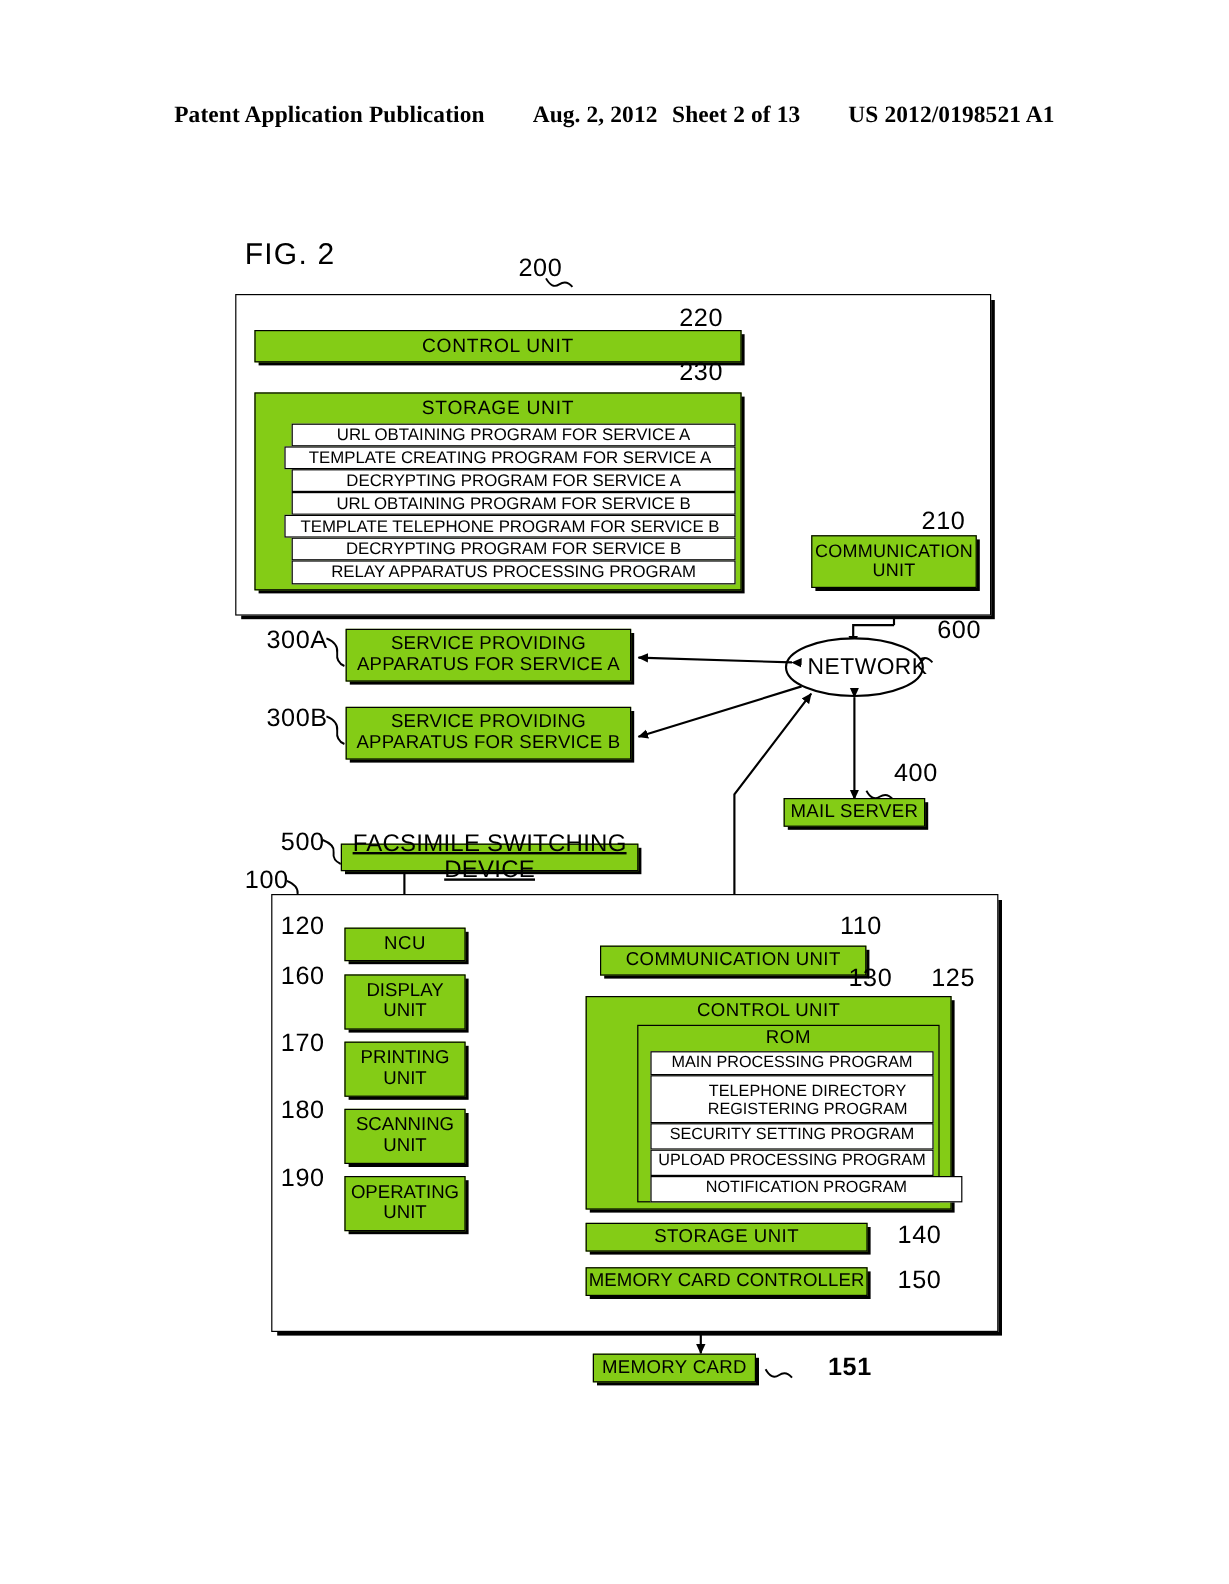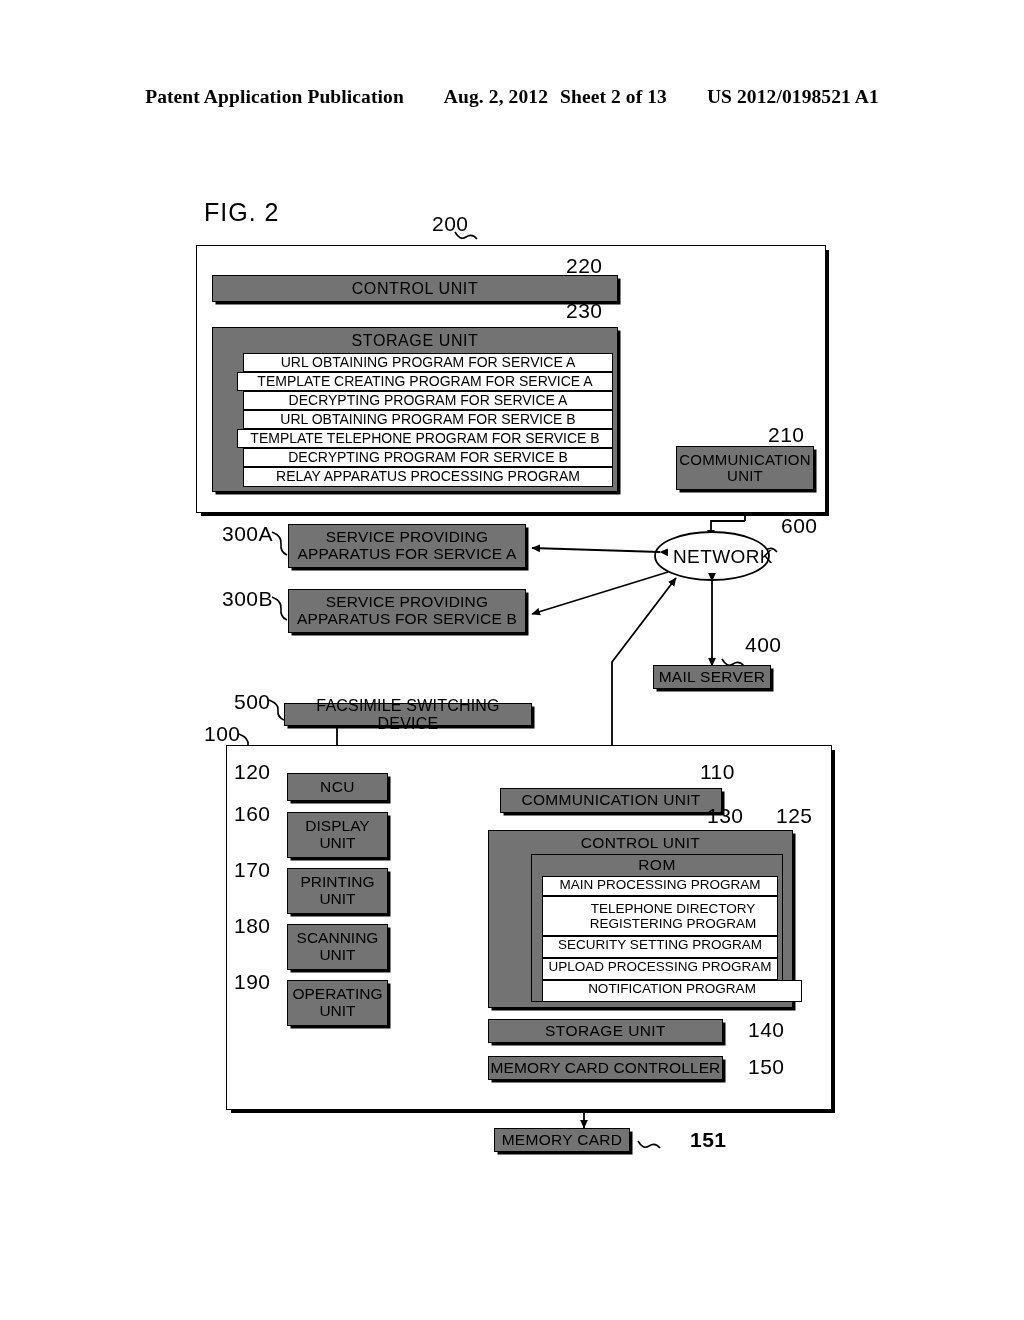--- a/index.html
+++ b/index.html
@@ -42,21 +42,21 @@
     top: 198px;
     font-size: 25px;
     letter-spacing: 1px;
   }
 
   
   .bx {
     position: absolute;
     box-sizing: border-box;
     border: 1.6px solid #000;
-    background: #737373;
+    background: #84cc16;
     display: flex;
     align-items: center;
     justify-content: center;
     text-align: center;
     line-height: 1.08;
     box-shadow: 3px 3px 0 -0.5px #000;
   }
   .bx.plain { box-shadow: none; }
   .outer {
     position: absolute;
@@ -265,21 +265,21 @@
   <span>SERVICE PROVIDING</span>
   <span>APPARATUS FOR SERVICE B</span>
 </div>
 <div class="ref" style="left:222px; top:587px;">300B</div>
 
 <div class="bx" style="left:653px; top:665px; width:118px; height:24px; font-size:15.5px; letter-spacing:0.3px;">
   <span>MAIL SERVER</span>
 </div>
 <div class="ref" style="left:745px; top:633px;">400</div>
 
-<div class="bx" style="left:284px; top:703px; width:248px; height:23px; font-size:16px; letter-spacing:0.2px;">
+<div class="bx" style="left:284px; top:703px; width:248px; height:23px; font-size:20px; letter-spacing:0.2px;text-decoration:underline;">
   <span>FACSIMILE SWITCHING DEVICE</span>
 </div>
 <div class="ref" style="left:234px; top:690px;">500</div>
 
 <div class="outer" style="left:226px; top:745px; width:606px; height:365px;"></div>
 <div class="ref" style="left:204px; top:722px;">100</div>
 
 <div class="bx" style="left:287px; top:773px; width:101px; height:28px; font-size:15.5px; letter-spacing:0.5px;">
   <span>NCU</span>
 </div>

